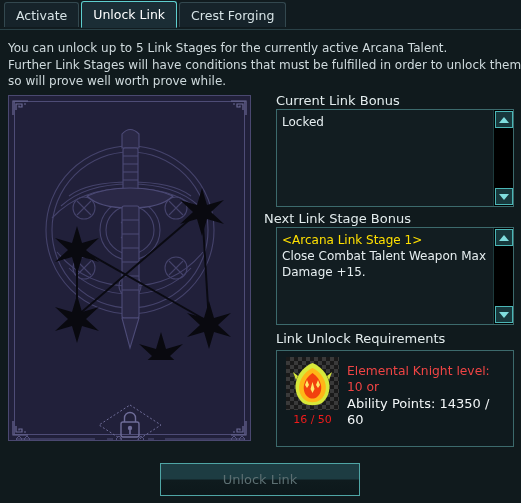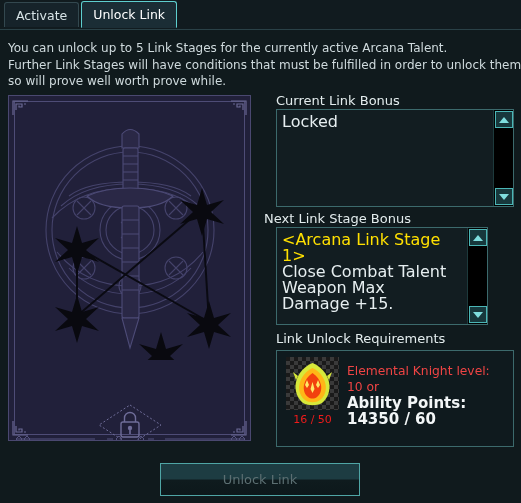--- a/index.html
+++ b/index.html
@@ -71,21 +71,21 @@
   .sec-label {
     position: absolute; font-size: 13px; color: #e3eced; white-space: nowrap;
   }
   .panel {
     position: absolute;
     background: #121d21;
     border: 1px solid #3c6a6c;
   }
   .panel-body {
     position: absolute; left: 5px; top: 4px; right: 22px; bottom: 4px;
-    font-size: 16px; line-height: 16px; color: #e6eef0; overflow: hidden;
+    font-size: 12px; line-height: 16px; color: #e6eef0; overflow: hidden;
   }
   .y-head { color: #ffe000; }
   .scrollbar {
     position: absolute; right: 0; top: 0; width: 20px; height: 100%;
     background: #000000;
     border-left: 1px solid #1d3a3c;
   }
   .sb-btn {
     position: absolute; left: 1px; width: 18px; height: 17px;
     background: #17383c; border: 1px solid #4bb6b6;
@@ -113,21 +113,21 @@
     background-size: 8px 8px;
     background-position: 0 0, 4px 4px;
   }
   .req-icon svg { position: absolute; left: 3px; top: 3px; width: 47px; height: 47px; }
   .req-count {
     position: absolute; left: 9px; top: 62px; width: 53px; text-align: center;
     font-size: 11px; color: #ee1b1b;
   }
   .req-lines { position: absolute; left: 70px; top: 13px; right: 5px; }
   .req-red { font-size: 12.3px; line-height: 15.5px; color: #ef4444; }
-  .req-white { font-size: 15px; line-height: 15.5px; color: #f2f6f7; margin-top: 1px; font-weight: bold; }
+  .req-white { font-size: 13px; line-height: 15.5px; color: #f2f6f7; margin-top: 1px; }
 
   
   .unlock-btn {
     position: absolute; left: 160px; top: 463px; width: 200px; height: 33px;
     background: linear-gradient(to bottom, #1d3c42 0%, #1d3c42 48%, #0f1b1e 52%, #0d181b 100%);
     border: 1px solid #4fa5a5;
     display: flex; align-items: center; justify-content: center;
     font-size: 13px; color: #5c6f72;
   }
 </style>
@@ -135,20 +135,23 @@
 <body>
 
 <div id="app">
 
   <div class="tabbar">
     <div class="tab">
       <span>Activate</span>
     </div>
     <div class="tab active">
       <span>Unlock Link</span>
+    </div>
+    <div class="tab">
+      <span>Crest Forging</span>
     </div>
   </div>
 
   <div class="desc">
     <div>You can unlock up to 5 Link Stages for the currently active Arcana Talent.</div>
     <div>Further Link Stages will have conditions that must be fulfilled in order to unlock them, but doing</div>
     <div>so will prove well worth prove while.</div>
   </div>
 
   <div class="card">
@@ -278,21 +281,21 @@
       <div class="sb-btn sb-up">
         <span class="arrow up"></span>
       </div>
       <div class="sb-btn sb-dn">
         <span class="arrow dn"></span>
       </div>
     </div>
   </div>
 
   <div class="sec-label" style="left:264px; top:211px;">Next Link Stage Bonus</div>
-  <div class="panel" style="left:276px; top:227px; width:212px; height:98px;">
+  <div class="panel" style="left:276px; top:227px; width:238px; height:98px;">
     <div class="panel-body">
       <div class="y-head">&lt;Arcana Link Stage 1&gt;</div>
       <div>Close Combat Talent Weapon Max</div>
       <div>Damage +15.</div>
     </div>
     <div class="scrollbar">
       <div class="sb-btn sb-up">
         <span class="arrow up"></span>
       </div>
       <div class="sb-btn sb-dn">

